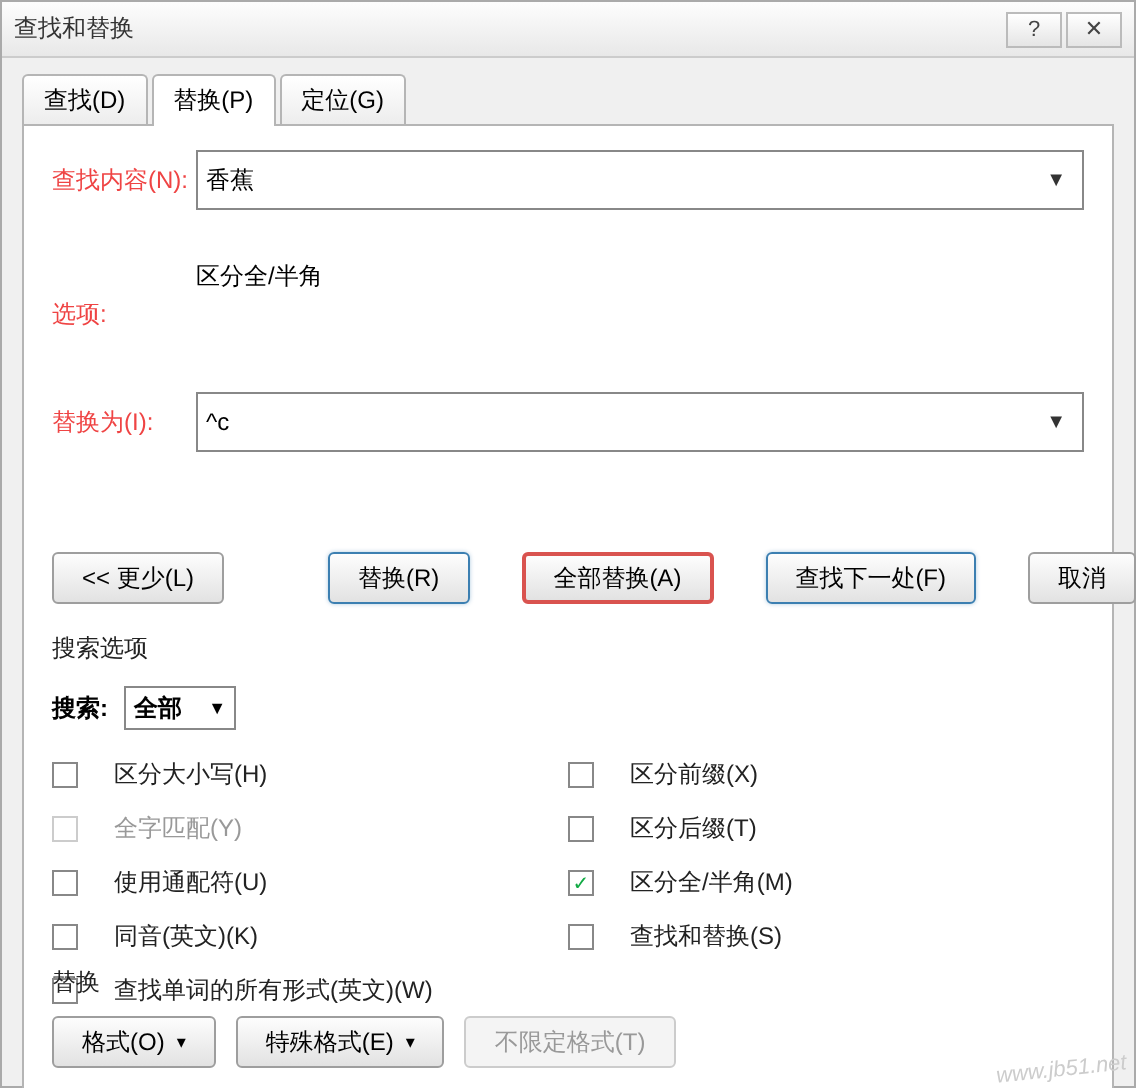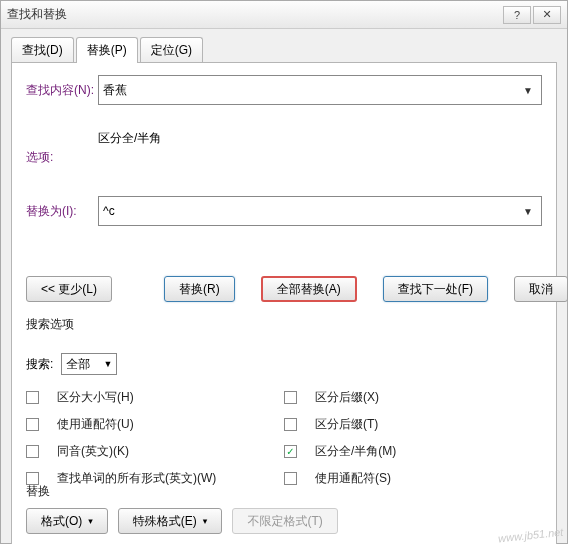--- a/index.html
+++ b/index.html
@@ -6,33 +6,33 @@
   body { margin: 0; background: #fff; }
   .window { width: 568px; height: 544px; background: #f0f0f0; border: 1px solid #aaa; position: relative; }
   .titlebar { height: 28px; background: linear-gradient(#fdfdfd,#e8e8e8); border-bottom: 1px solid #ccc; display: flex; align-items: center; padding: 4px 6px; }
   .titlebar .title { flex: 1; font-size: 12px; color: #333; }
   .titlebar .tbtn { width: 28px; height: 18px; margin-left: 2px; border: 1px solid #bbb; background: linear-gradient(#fff,#e5e5e5); display: flex; align-items: center; justify-content: center; color: #444; cursor: pointer; font-size: 11px; }
   .tabs { display: flex; padding: 8px 10px 0 10px; }
   .tab { padding: 4px 10px; border: 1px solid #b5b5b5; border-bottom: none; background: linear-gradient(#fff,#ececec); margin-right: 2px; border-radius: 3px 3px 0 0; cursor: pointer; }
   .tab.active { background: #fff; position: relative; z-index: 2; }
   .panel { margin: 0 10px 10px 10px; background: #fff; border: 1px solid #b5b5b5; padding: 12px 14px; position: relative; top: -1px; height: 485px; }
   .row { display: flex; align-items: center; margin-bottom: 6px; }
-  .lbl { width: 72px; color: #701a75; }
+  .lbl { width: 72px; color: #ef4444; }
   .lbl.indent { width: 72px; margin-top: 38px; }
   input[type=text], .combo { flex: 1; height: 22px; border: 1px solid #888; padding: 14px 4px; background: #fff; }
   .combo { display: flex; align-items: center; justify-content: space-between; }
   .chev { font-size: 10px; color: #333; padding: 0 4px; border-left: 1px solid #ccc; height: 100%; display: flex; align-items: center; cursor: pointer; }
   .btnrow { display: flex; align-items: center; margin-top: 50px; gap: 26px; }
   .btn { height: 26px; padding: 0 14px; border: 1px solid #9e9e9e; background: linear-gradient(#fdfdfd,#e2e2e2); border-radius: 3px; cursor: pointer; display: inline-flex; align-items: center; justify-content: center; white-space: nowrap; }
   .btn.blue { border: 1px solid #3c7fb1; box-shadow: 0 0 2px rgba(60,127,177,.4); }
   .btn.red { border: 2px solid #d9534f; }
   .btn.disabled { color: #999; border-color: #ccc; background: #f4f4f4; cursor: default; }
   .spacer { flex: 1; }
   .section-title { margin: 14px 0 8px 0; color: #222; }
-  .search-line { display: flex; align-items: center; gap: 8px; margin: 20px 0 14px 0; }
+  .search-line { display: flex; align-items: center; gap: 8px; margin: 10px 0 14px 0; font-weight: bold; }
   .mini-combo { width: 56px; height: 22px; border: 1px solid #888; background: #fff; display: flex; align-items: center; padding: 0 4px; justify-content: space-between; cursor: pointer; }
   .checks { display: flex; }
   .col { flex: 1; display: flex; flex-direction: column; gap: 10px; }
   .chk { display: flex; align-items: center; gap: 18px; color: #222; cursor: pointer; }
   .chk.disabled { color: #999; cursor: default; }
   .box { width: 13px; height: 13px; border: 1px solid #888; background: #fff; display: inline-flex; align-items: center; justify-content: center; font-size: 10px; color: #1a4; }
   .chk.disabled .box { border-color: #ccc; }
   .bottom { position: absolute; left: 14px; right: 14px; bottom: 12px; }
   .drop { position: relative; }
   .drop::after { content: "▾"; margin-left: 6px; font-size: 9px; }
@@ -96,49 +96,53 @@
         <span style="font-size:9px">▼</span>
       </div>
     </div>
 
     <div class="checks">
       <div class="col">
         <label class="chk">
             <span class="box"></span>
             <span>区分大小写(H)</span>
           </label>
+        <label class="chk disabled">
+            <span class="box"></span>
+            <span>全字匹配(Y)</span>
+          </label>
         <label class="chk">
             <span class="box"></span>
             <span>使用通配符(U)</span>
           </label>
         <label class="chk">
             <span class="box"></span>
             <span>同音(英文)(K)</span>
           </label>
         <label class="chk">
             <span class="box"></span>
             <span>查找单词的所有形式(英文)(W)</span>
           </label>
       </div>
       <div class="col">
         <label class="chk">
             <span class="box"></span>
-            <span>区分后缀(X)</span>
+            <span>区分前缀(X)</span>
           </label>
         <label class="chk">
             <span class="box"></span>
             <span>区分后缀(T)</span>
           </label>
         <label class="chk">
             <span class="box">✓</span>
             <span>区分全/半角(M)</span>
           </label>
         <label class="chk">
             <span class="box"></span>
-            <span>使用通配符(S)</span>
+            <span>查找和替换(S)</span>
           </label>
       </div>
     </div>
 
     <div class="bottom">
       <div class="section-title">替换</div>
       <div style="display:flex; gap:10px;">
         <div class="btn drop">格式(O)</div>
         <div class="btn drop">特殊格式(E)</div>
         <div class="btn disabled">不限定格式(T)</div>

